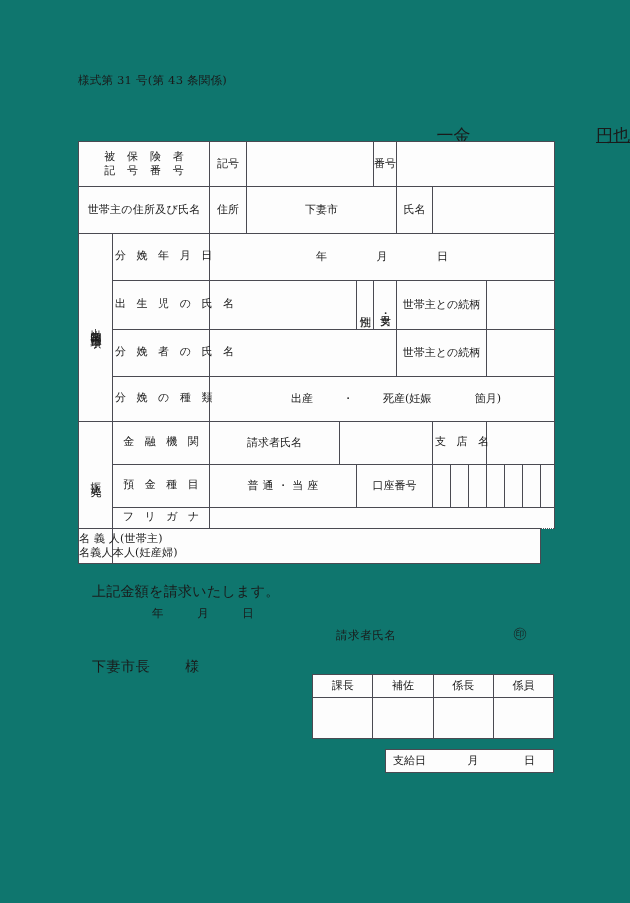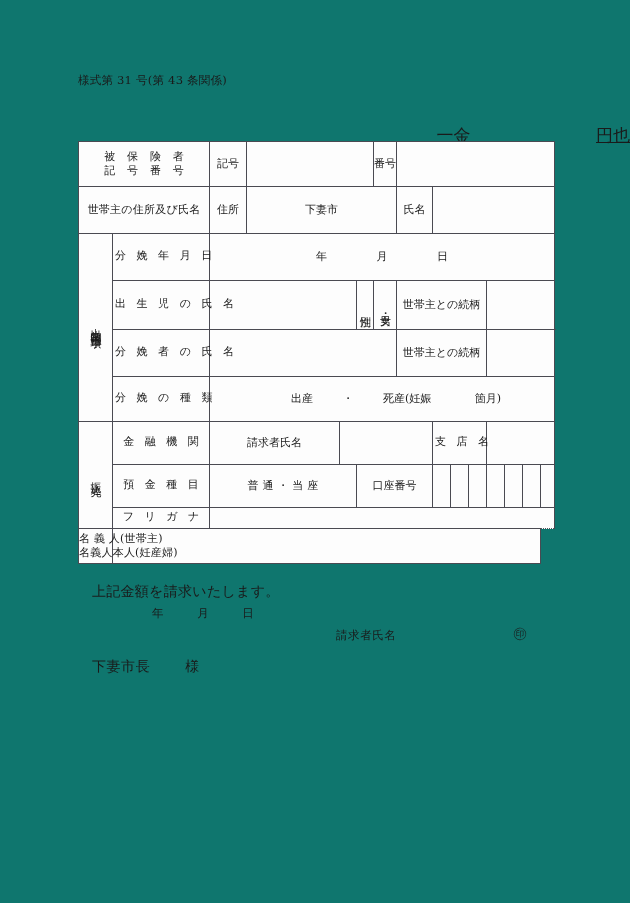--- a/index.html
+++ b/index.html
@@ -302,19 +302,48 @@
 
   <div class="abs" id="claimant-line">請求者氏名</div>
 
   <div class="abs" id="seal-mark">㊞</div>
 
   <div class="abs" id="addressee">
     <span>下妻市長</span>
     <span class="sama">様</span>
   </div>
 
+  <table class="tbl" id="approval-table">
+    <colgroup>
+      <col style="width:25%">
+        <col style="width:25%">
+      <col style="width:25%">
+        <col style="width:25%">
+    </colgroup>
+    <tbody>
+        <tr>
+      <td>課長</td>
+      <td>補佐</td>
+      <td>係長</td>
+      <td>係員</td>
+    </tr>
+    <tr class="blank">
+      <td></td>
+      <td></td>
+      <td></td>
+      <td></td>
+    </tr>
+  </tbody>
+    </table>
 
   <table class="tbl" id="payment-table">
     <tbody>
+        <tr>
+      <td id="payment-date-cell">
+        <span>支給日</span>
+        <span class="pd-m">月</span>
+        <span class="pd-d">日</span>
+      </td>
+    </tr>
   </tbody>
     </table>
 
 </div>
 
 </body></html>

